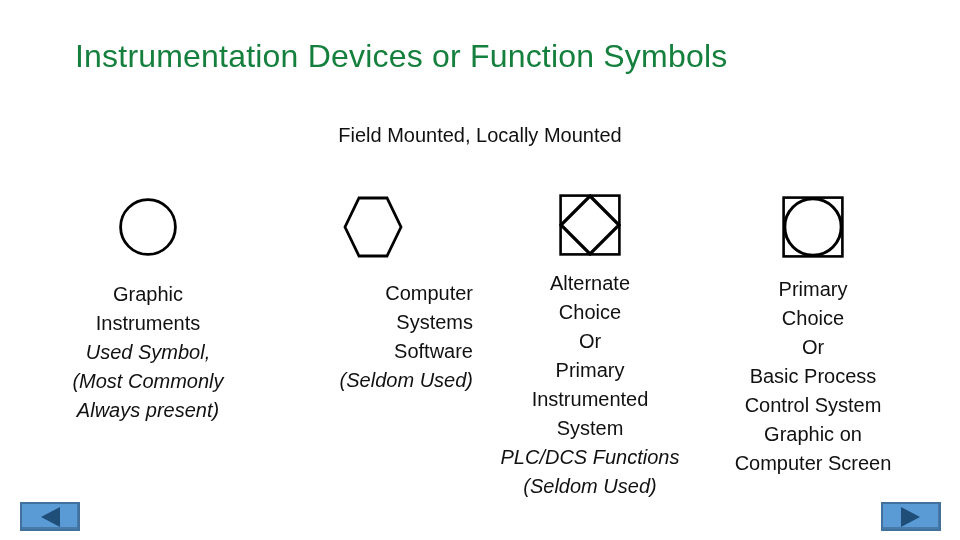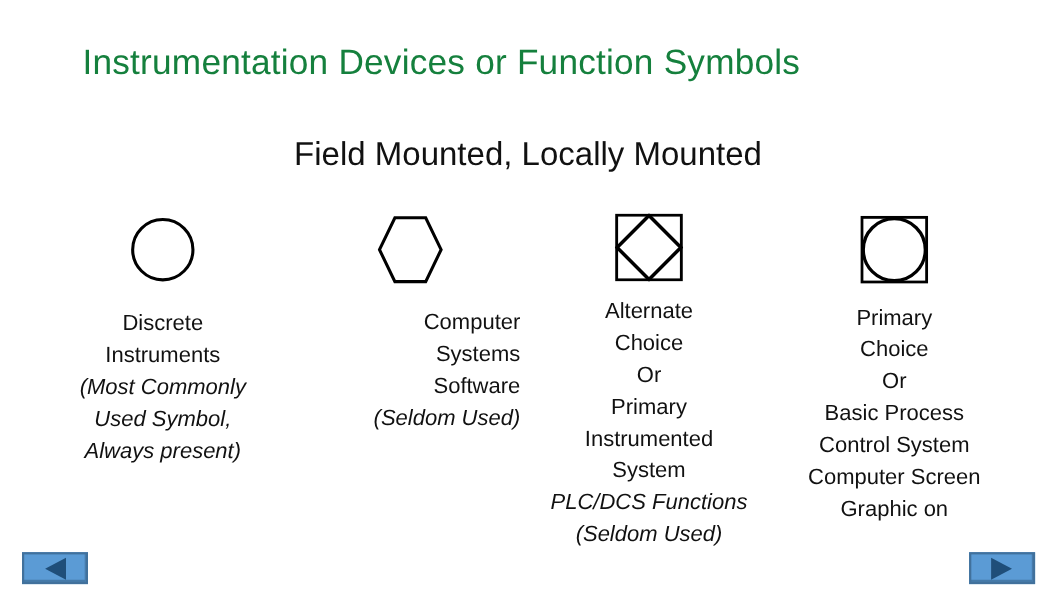--- a/index.html
+++ b/index.html
@@ -22,21 +22,21 @@
     color: #15803d;
     white-space: nowrap;
     letter-spacing: 0.2px;
   }
   .subtitle {
     position: absolute;
     left: 0; top: 124px;
     width: 960px;
     margin: 0;
     text-align: center;
-    font-size: 30px;
+    font-size: 20px;
     font-weight: 400;
     color: #111111;
   }
 
   .col {
     position: absolute;
     width: 200px;
     text-align: center;
   }
   .col1 { left: 48px;  top: 195px; }
@@ -87,24 +87,24 @@
   <h1 class="title">Instrumentation Devices or Function Symbols</h1>
   <h2 class="subtitle">Field Mounted, Locally Mounted</h2>
 
   <div class="col col1">
     <div class="sym">
       <svg width="60" height="60" viewBox="0 0 60 60">
         <circle cx="30" cy="30" r="27.4" fill="none" stroke="#000000" stroke-width="2.8"></circle>
       </svg>
     </div>
     <div class="caption">
-      <div class="line">Discrete</div>
+      <div class="line">Graphic</div>
       <div class="line">Instruments</div>
+      <div class="line italic">Used Symbol,</div>
       <div class="line italic">(Most Commonly</div>
-      <div class="line italic">Used Symbol,</div>
       <div class="line italic">Always present)</div>
     </div>
   </div>
 
   <div class="col col2">
     <div class="sym">
       <svg width="60" height="64" viewBox="0 0 60 64">
         <polygon points="2,32 16,3 44,3 58,32 44,61 16,61" fill="none" stroke="#000000" stroke-width="2.8"></polygon>
       </svg>
     </div>
@@ -141,22 +141,22 @@
         <rect x="1.6" y="1.6" width="58.8" height="58.8" fill="none" stroke="#000000" stroke-width="2.6"></rect>
         <circle cx="31" cy="31" r="28.2" fill="none" stroke="#000000" stroke-width="3"></circle>
       </svg>
     </div>
     <div class="caption">
       <div class="line">Primary</div>
       <div class="line">Choice</div>
       <div class="line">Or</div>
       <div class="line">Basic Process</div>
       <div class="line">Control System</div>
+      <div class="line">Graphic on</div>
       <div class="line">Computer Screen</div>
-      <div class="line">Graphic on</div>
     </div>
   </div>
 
   <button class="nav nav-left" type="button">
     <svg width="24" height="22" viewBox="0 0 24 22">
       <polygon points="22,1 22,21 3,11" fill="#1f4e79"></polygon>
     </svg>
   </button>
 
   <button class="nav nav-right" type="button">

